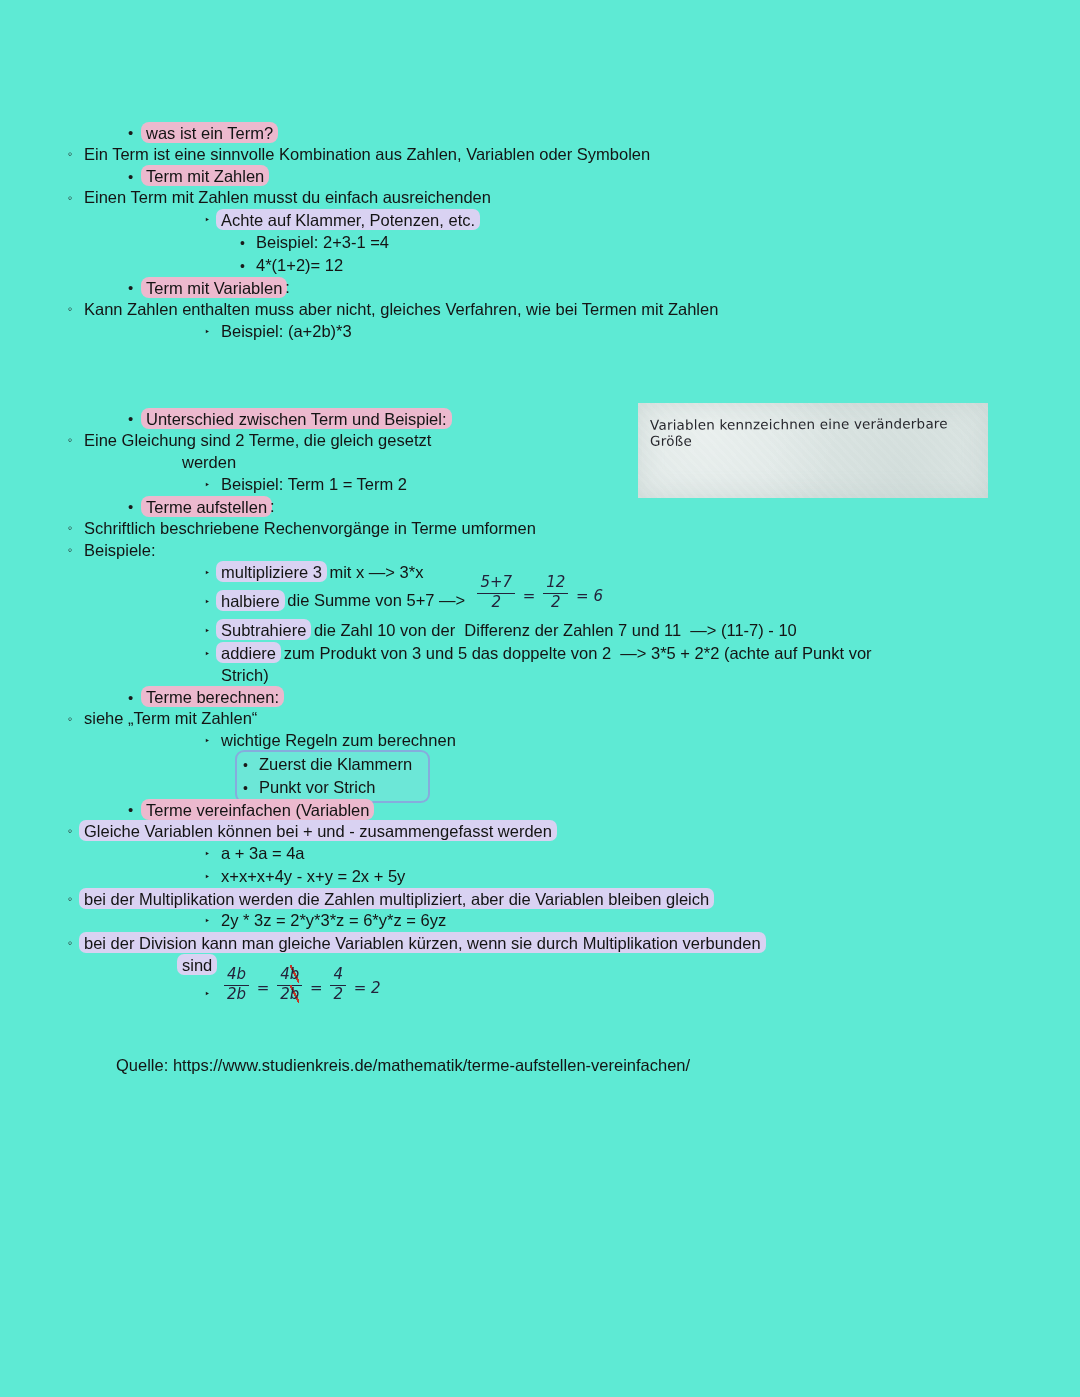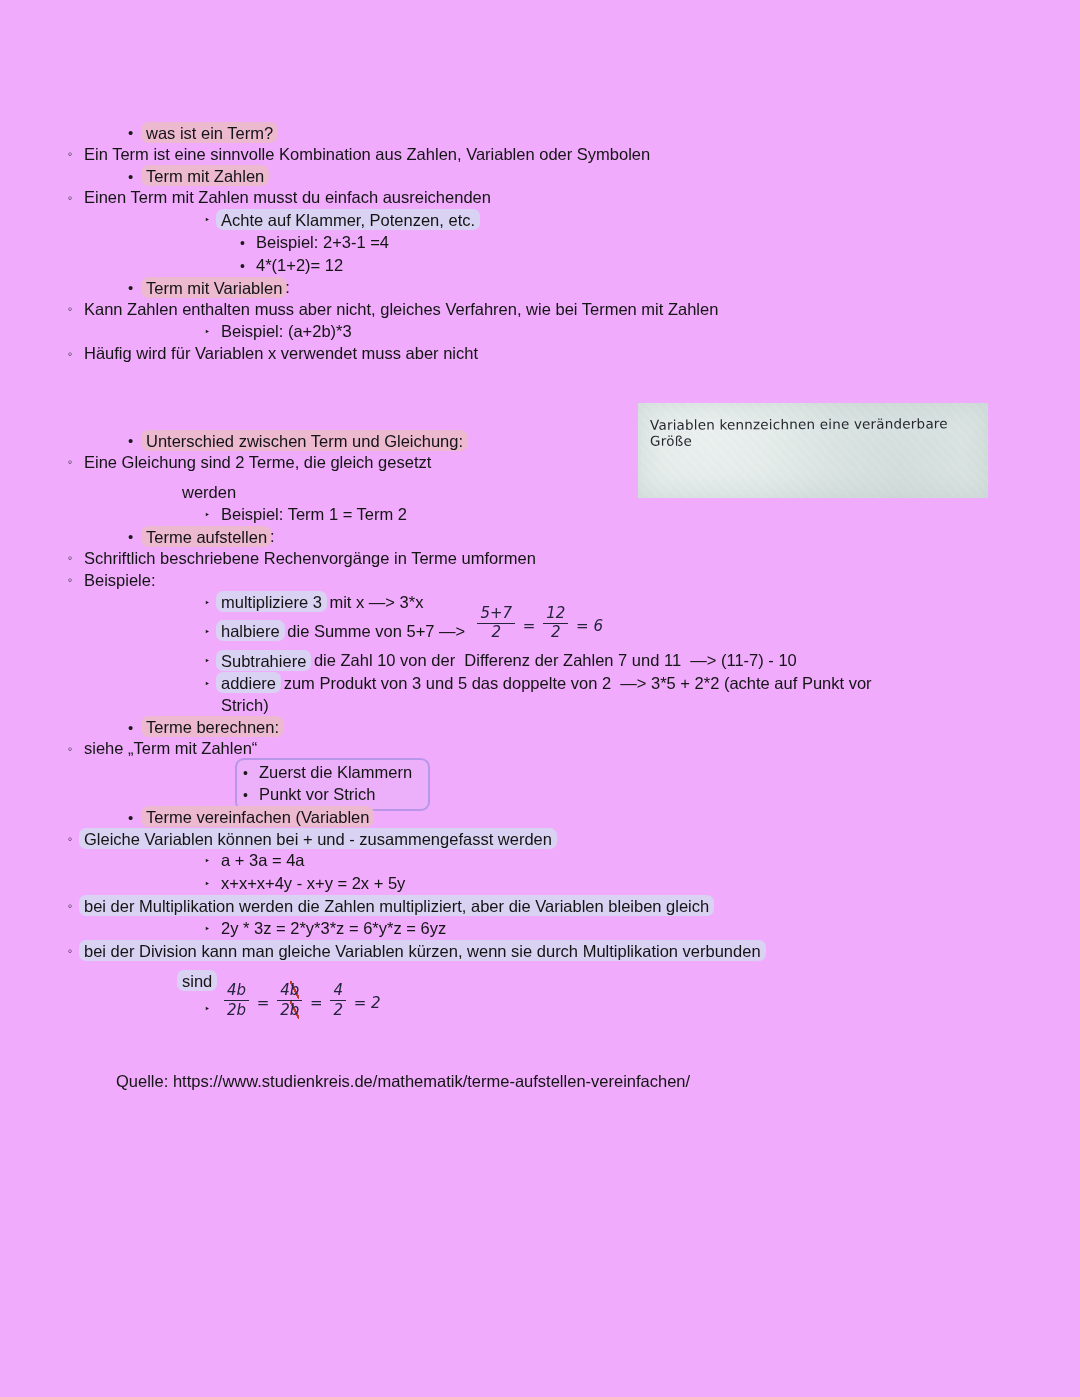--- a/index.html
+++ b/index.html
@@ -1,27 +1,27 @@
 <!DOCTYPE html>
 <html><head>
 <meta charset="utf-8">
 <style>
   html,body{margin:0;padding:0;background:#e8e8e8;}
   .page{
-    position:relative;width:1080px;height:1397px;background:#f0abfc;
+    position:relative;width:1080px;height:1397px;background:#5eead4;
     font-family:"Liberation Sans",sans-serif;font-size:16.5px;color:#141414;
     overflow:hidden;margin:0 auto;
   }
   .content{position:absolute;top:122px;left:0;right:0;}
   .line{line-height:21.6px;min-height:21.6px;white-space:nowrap;}
   .l1{padding-left:128px;}
   .l2{padding-left:68px;}
   .l3{padding-left:205px;}
   .l4{padding-left:240px;}
-  .c2{padding-left:182px;margin-top:8px;}
+  .c2{padding-left:182px;}
   .c3{padding-left:221px;}
   .lsrc{padding-left:116px;}
   .bullet{display:inline-block;color:#1a1a1a;}
   .b1{width:18px;font-size:15px;}
   .b2{width:16px;font-size:12.5px;vertical-align:1.5px;}
   .b3{width:16px;font-size:12px;vertical-align:1px;}
   .b4{width:16px;font-size:14px;}
   .seg{white-space:pre-wrap;}
   .hl{border-radius:8px;padding:1.5px 5px;margin-left:-5px;margin-right:-2px;
       box-decoration-break:clone;-webkit-box-decoration-break:clone;}
@@ -65,38 +65,38 @@
       <div class="line l1"><span class="bullet b1">•</span><span class="seg hl hl-pink">was ist ein Term?</span></div>
       <div class="line l2"><span class="bullet b2">◦</span><span class="seg">Ein Term ist eine sinnvolle Kombination aus Zahlen, Variablen oder Symbolen</span></div>
       <div class="line l1"><span class="bullet b1">•</span><span class="seg hl hl-pink">Term mit Zahlen</span></div>
       <div class="line l2"><span class="bullet b2">◦</span><span class="seg">Einen Term mit Zahlen musst du einfach ausreichenden</span></div>
       <div class="line l3"><span class="bullet b3">‣</span><span class="seg hl hl-purple">Achte auf Klammer, Potenzen, etc.</span></div>
       <div class="line l4"><span class="bullet b4">•</span><span class="seg">Beispiel: 2+3-1 =4</span></div>
       <div class="line l4"><span class="bullet b4">•</span><span class="seg">4*(1+2)= 12</span></div>
       <div class="line l1"><span class="bullet b1">•</span><span class="seg hl hl-pink">Term mit Variablen</span><span class="seg">:</span></div>
       <div class="line l2"><span class="bullet b2">◦</span><span class="seg">Kann Zahlen enthalten muss aber nicht, gleiches Verfahren, wie bei Termen mit Zahlen</span></div>
       <div class="line l3"><span class="bullet b3">‣</span><span class="seg">Beispiel: (a+2b)*3</span></div>
-      <div class="line l2"><span class="bullet b2">◦</span><span class="seg">Häufig wird für Variablen x verwendet muss aber nicht</span></div>
       <div class="spacer"></div>
       <div class="spacer"></div>
       <div class="spacer"></div>
-      <div class="line l1"><span class="bullet b1">•</span><span class="seg hl hl-pink">Unterschied zwischen Term und Gleichung:</span></div>
+      <div class="line l1"><span class="bullet b1">•</span><span class="seg hl hl-pink">Unterschied zwischen Term und Beispiel:</span></div>
       <div class="line l2"><span class="bullet b2">◦</span><span class="seg">Eine Gleichung sind 2 Terme, die gleich gesetzt</span></div>
       <div class="line c2"><span class="seg">werden</span></div>
       <div class="line l3"><span class="bullet b3">‣</span><span class="seg">Beispiel: Term 1 = Term 2</span></div>
       <div class="line l1"><span class="bullet b1">•</span><span class="seg hl hl-pink">Terme aufstellen</span><span class="seg">:</span></div>
       <div class="line l2"><span class="bullet b2">◦</span><span class="seg">Schriftlich beschriebene Rechenvorgänge in Terme umformen</span></div>
       <div class="line l2"><span class="bullet b2">◦</span><span class="seg">Beispiele:</span></div>
       <div class="line l3"><span class="bullet b3">‣</span><span class="seg hl hl-purple">multipliziere 3</span><span class="seg"> mit x —&gt; 3*x</span></div>
       <div class="line l3"><span class="bullet b3">‣</span><span class="seg hl hl-purple">halbiere</span><span class="seg"> die Summe von 5+7 —&gt;  </span><span class="frac hand"><span class="num"><span>5+7</span></span><span class="den"><span>2</span></span></span><span class="seg hand"> = </span><span class="frac hand"><span class="num"><span>12</span></span><span class="den"><span>2</span></span></span><span class="seg hand"> = 6</span></div>
       <div class="line l3"><span class="bullet b3">‣</span><span class="seg hl hl-purple">Subtrahiere</span><span class="seg"> die Zahl 10 von der  Differenz der Zahlen 7 und 11  —&gt; (11-7) - 10</span></div>
       <div class="line l3"><span class="bullet b3">‣</span><span class="seg hl hl-purple">addiere</span><span class="seg"> zum Produkt von 3 und 5 das doppelte von 2  —&gt; 3*5 + 2*2 (achte auf Punkt vor</span></div>
       <div class="line c3"><span class="seg">Strich)</span></div>
       <div class="line l1"><span class="bullet b1">•</span><span class="seg hl hl-pink">Terme berechnen:</span></div>
       <div class="line l2"><span class="bullet b2">◦</span><span class="seg">siehe „Term mit Zahlen“</span></div>
+      <div class="line l3"><span class="bullet b3">‣</span><span class="seg">wichtige Regeln zum berechnen</span></div>
       <div class="rule-box">
         <div class="line l4"><span class="bullet b4">•</span><span class="seg">Zuerst die Klammern</span></div>
         <div class="line l4"><span class="bullet b4">•</span><span class="seg">Punkt vor Strich</span></div>
       </div>
       <div class="line l1"><span class="bullet b1">•</span><span class="seg hl hl-pink">Terme vereinfachen (Variablen</span></div>
       <div class="line l2"><span class="bullet b2">◦</span><span class="seg hl hl-purple">Gleiche Variablen können bei + und - zusammengefasst werden</span></div>
       <div class="line l3"><span class="bullet b3">‣</span><span class="seg">a + 3a = 4a</span></div>
       <div class="line l3"><span class="bullet b3">‣</span><span class="seg">x+x+x+4y - x+y = 2x + 5y</span></div>
       <div class="line l2"><span class="bullet b2">◦</span><span class="seg hl hl-purple">bei der Multiplikation werden die Zahlen multipliziert, aber die Variablen bleiben gleich</span></div>
       <div class="line l3"><span class="bullet b3">‣</span><span class="seg">2y * 3z = 2*y*3*z = 6*y*z = 6yz</span></div>

